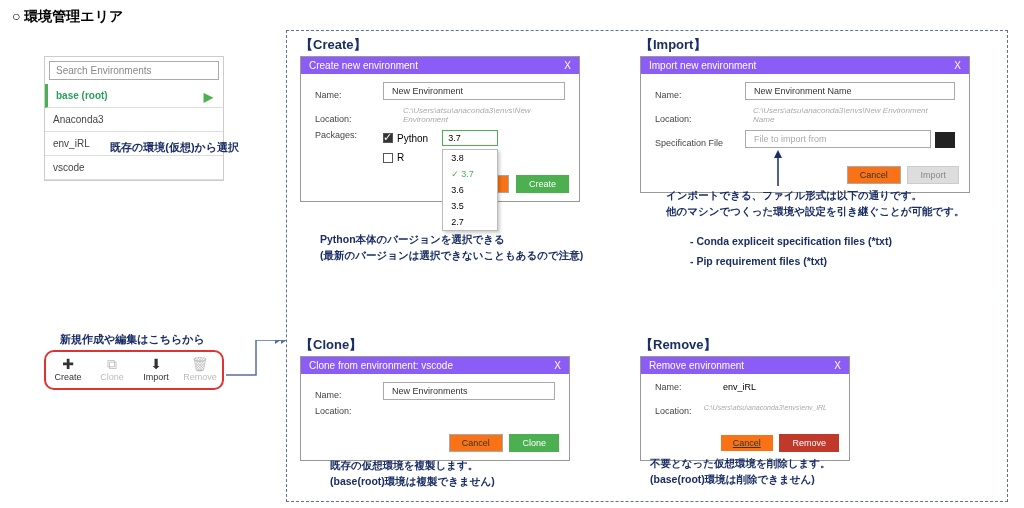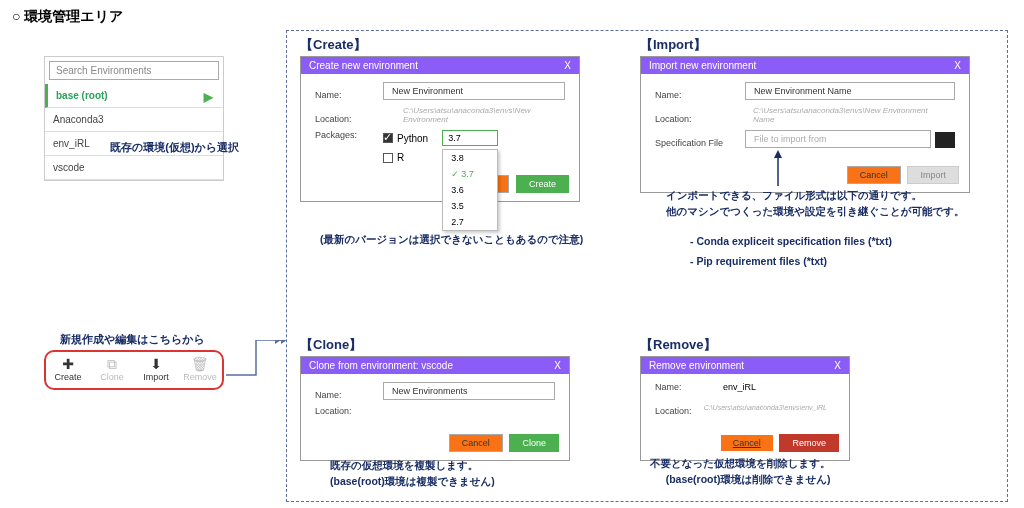--- a/index.html
+++ b/index.html
@@ -136,20 +136,21 @@
         </div>
       </div>
     </div>
   </div>
   <div class="dlg-actions">
     <span class="btn">Cancel</span>
     <span class="btn green">Create</span>
   </div>
 </div>
 <div class="caption" style="top:232px; left:320px;">
+  <div>Python本体のバージョンを選択できる</div>
   <div>(最新のバージョンは選択できないこともあるので注意)</div>
 </div>
 
 <div class="group-label" style="top:36px; left:640px;">【Import】</div>
 <div class="dialog" style="top:56px; left:640px; width:330px;">
   <div class="dlg-title">
       <span>Import new environment</span>
       <span>X</span>
     </div>
   <div class="dlg-body">
@@ -224,16 +225,16 @@
     <div class="dlg-row">
       <div class="dlg-label">Location:</div>
       <div class="dlg-field ro" style="border:none; font-size:7px;">C:\Users\atsu\anaconda3\envs\env_iRL</div>
     </div>
   </div>
   <div class="dlg-actions">
     <span class="btn linky">Cancel</span>
     <span class="btn red">Remove</span>
   </div>
 </div>
-<div class="caption" style="top:456px; left:650px;text-align:right;">
+<div class="caption" style="top:456px; left:650px;">
   <div>不要となった仮想環境を削除します。</div>
   <div>(base(root)環境は削除できません)</div>
 </div>
 
 </body></html>

